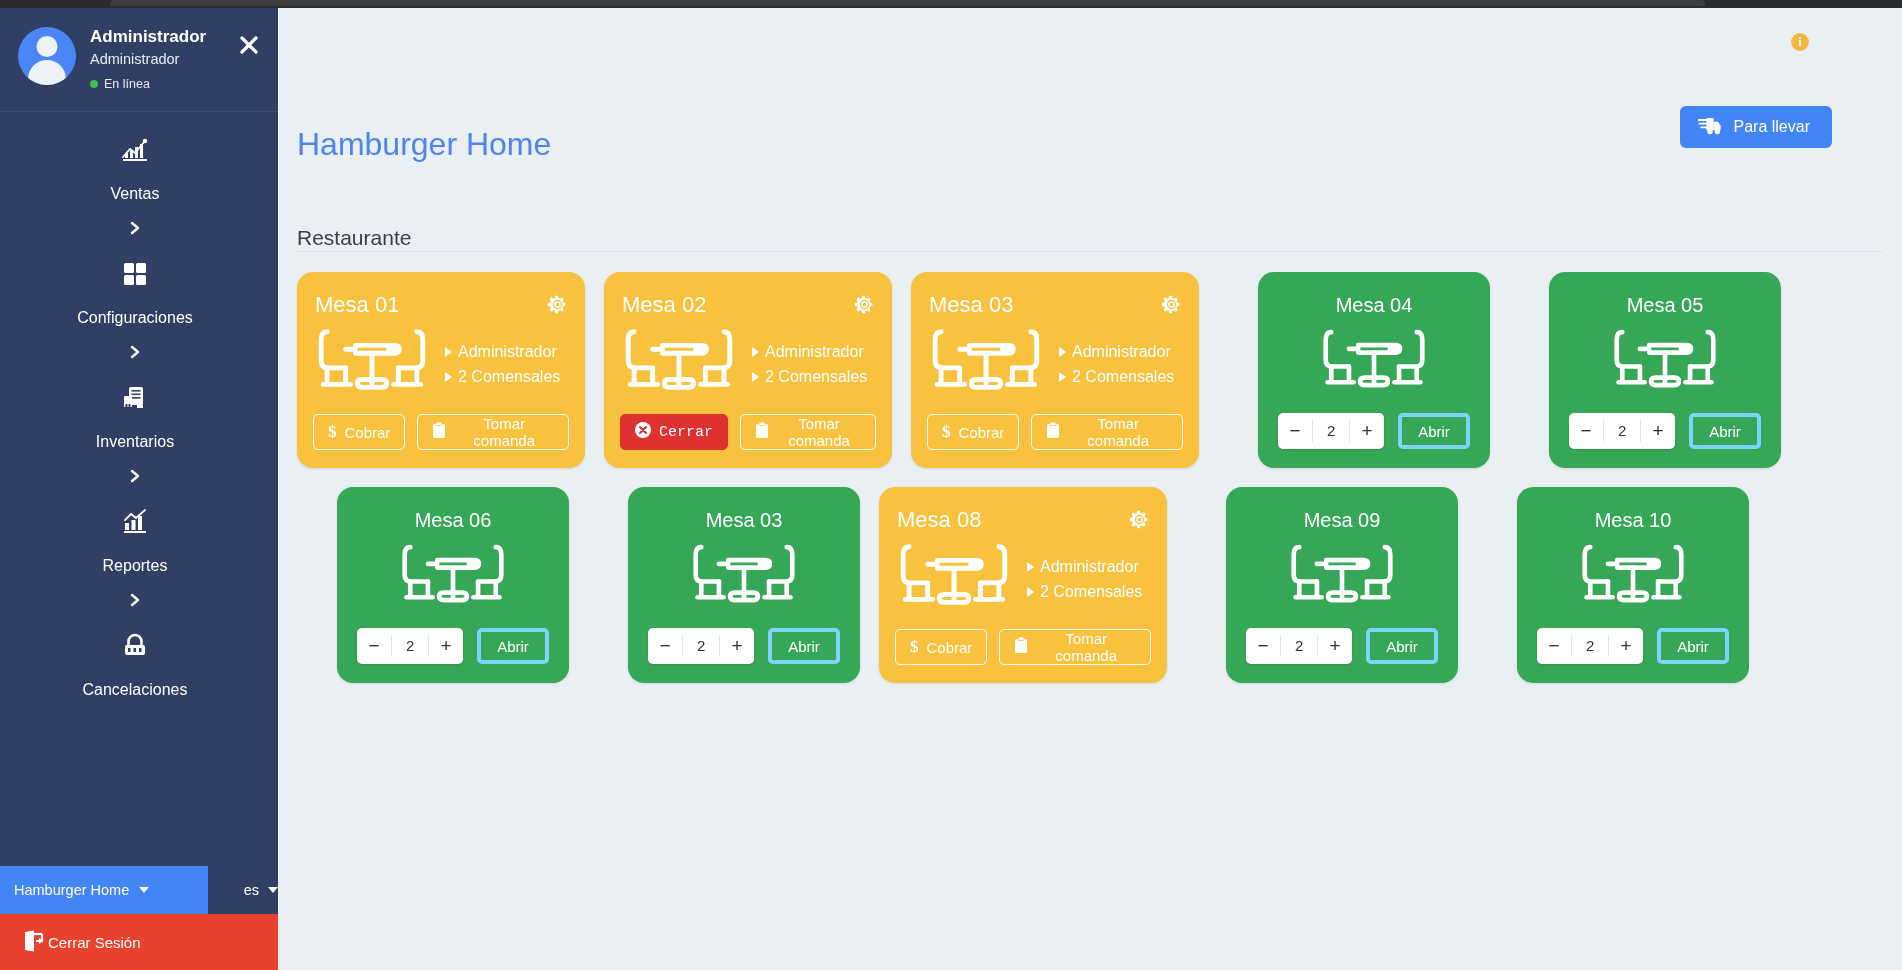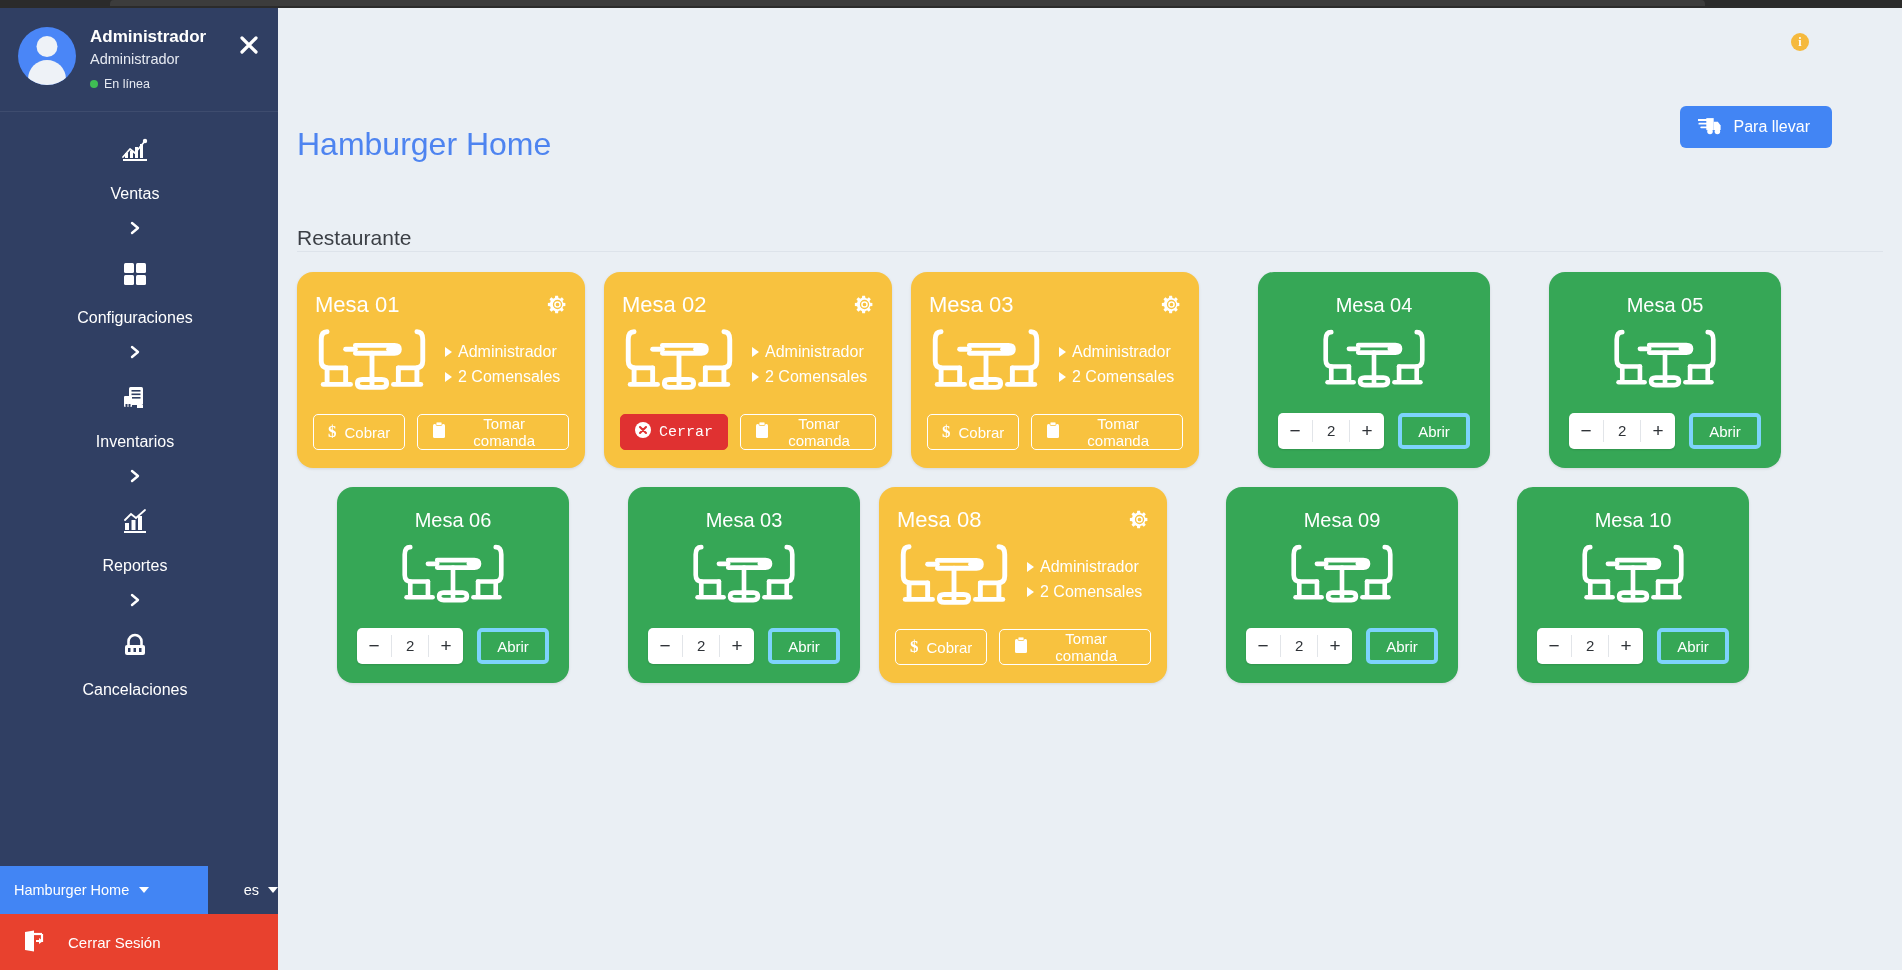--- a/index.html
+++ b/index.html
@@ -86,21 +86,21 @@
     display: flex; align-items: center; justify-content: flex-end; gap: 9px;
     font-size: 14.5px; cursor: pointer;
   }
   .caret {
     width: 0; height: 0; border-left: 5px solid transparent;
     border-right: 5px solid transparent; border-top: 6px solid #fff;
     display: inline-block;
   }
   .logout {
     background: #e8412e; color: #fff; height: 56px; width: 278px;
-    display: flex; align-items: center; gap: 22px; padding-left: 22px;
+    display: flex; align-items: center; gap: 2px; padding-left: 22px;
     font-size: 15px; cursor: pointer;
   }
 
   
   .main {
     position: absolute; left: 278px; top: 8px;
     width: 1624px; height: 962px;
     background: #eaeff4; overflow: hidden;
   }
   .infobadge {

